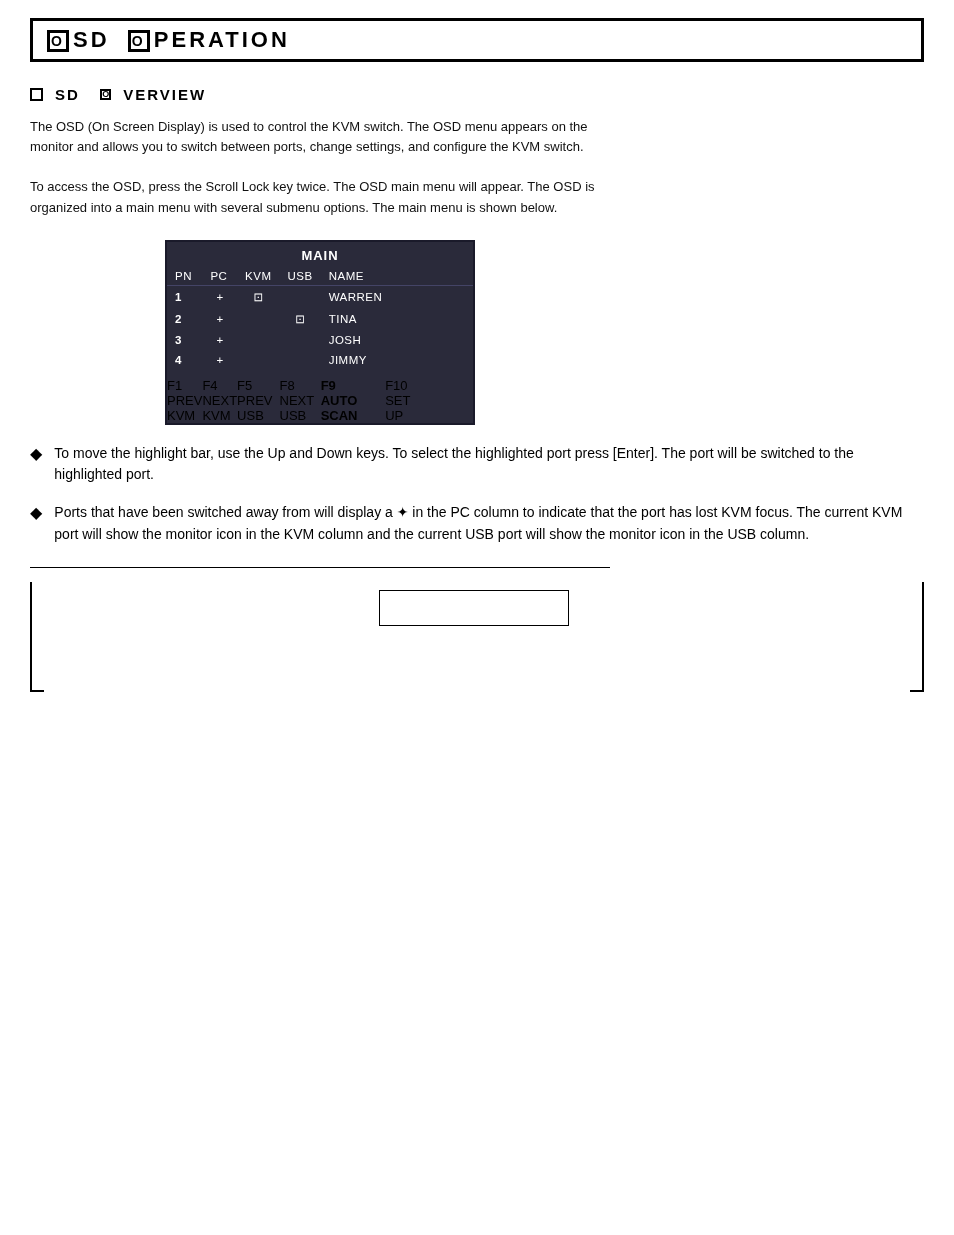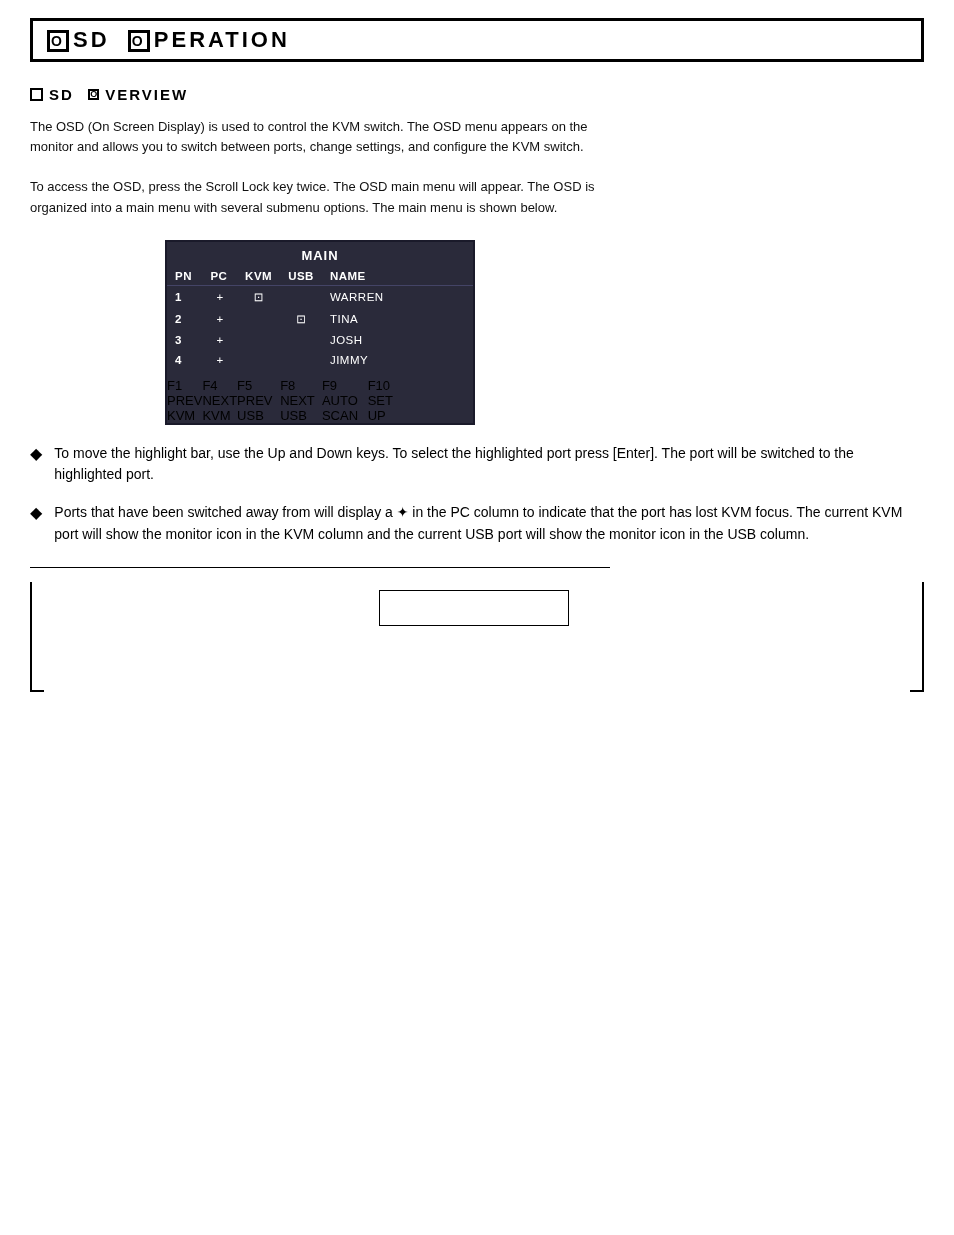--- a/index.html
+++ b/index.html
@@ -47,21 +47,21 @@
 
     
     .section-title {
       margin: 24px 30px 0 30px;
       font-size: 15px;
       font-weight: bold;
       letter-spacing: 2px;
       text-transform: uppercase;
       display: flex;
       align-items: center;
-      gap: 2px;
+      gap: 8px;
     }
 
     .section-title .sq {
       display: inline-block;
       width: 13px;
       height: 13px;
       border: 2px solid #000;
       margin-right: 4px;
       vertical-align: middle;
     }
@@ -95,21 +95,21 @@
       font-size: 13px;
       font-weight: bold;
       padding: 6px 0 4px 0;
       letter-spacing: 1px;
     }
 
     .osd-header-row td {
       background: #2a2a3a;
       color: #ffffff;
       font-size: 11.5px;
-      font-weight: bold;
+      font-weight: normal;
       padding: 3px 8px 3px 8px;
       border-bottom: 1px solid #444466;
       letter-spacing: 0.5px;
     }
 
     .osd-data-row td {
       background: #2a2a3a;
       color: #ffffff;
       font-size: 11.5px;
       padding: 4px 8px;
@@ -254,21 +254,21 @@
     </tr>
     <tr class="osd-separator-row">
       <td colspan="5"></td>
     </tr>
     <tr>
       <td class="osd-footer-row">F1<br>PREV<br>KVM</td>
       <td class="osd-footer-row">F4<br>NEXT<br>KVM</td>
       <td class="osd-footer-row">F5<br>PREV<br>USB</td>
       <td class="osd-footer-row">F8<br>NEXT<br>USB</td>
       <td class="osd-footer-row" style="padding-right:0;">
-        <span style="display:inline-block; margin-right:6px;">F9<br>AUTO<br>SCAN</span>
+        <span style="display:inline-block; margin-right:24px;font-weight:bold;">F9<br>AUTO<br>SCAN</span>
         <span style="display:inline-block;">F10<br>SET<br>UP</span>
       </td>
     </tr>
   </tbody>
     </table>
 </div>
 
 <div class="bullet-section">
   <div class="bullet-item">
     <span class="bullet-dot">◆</span>

